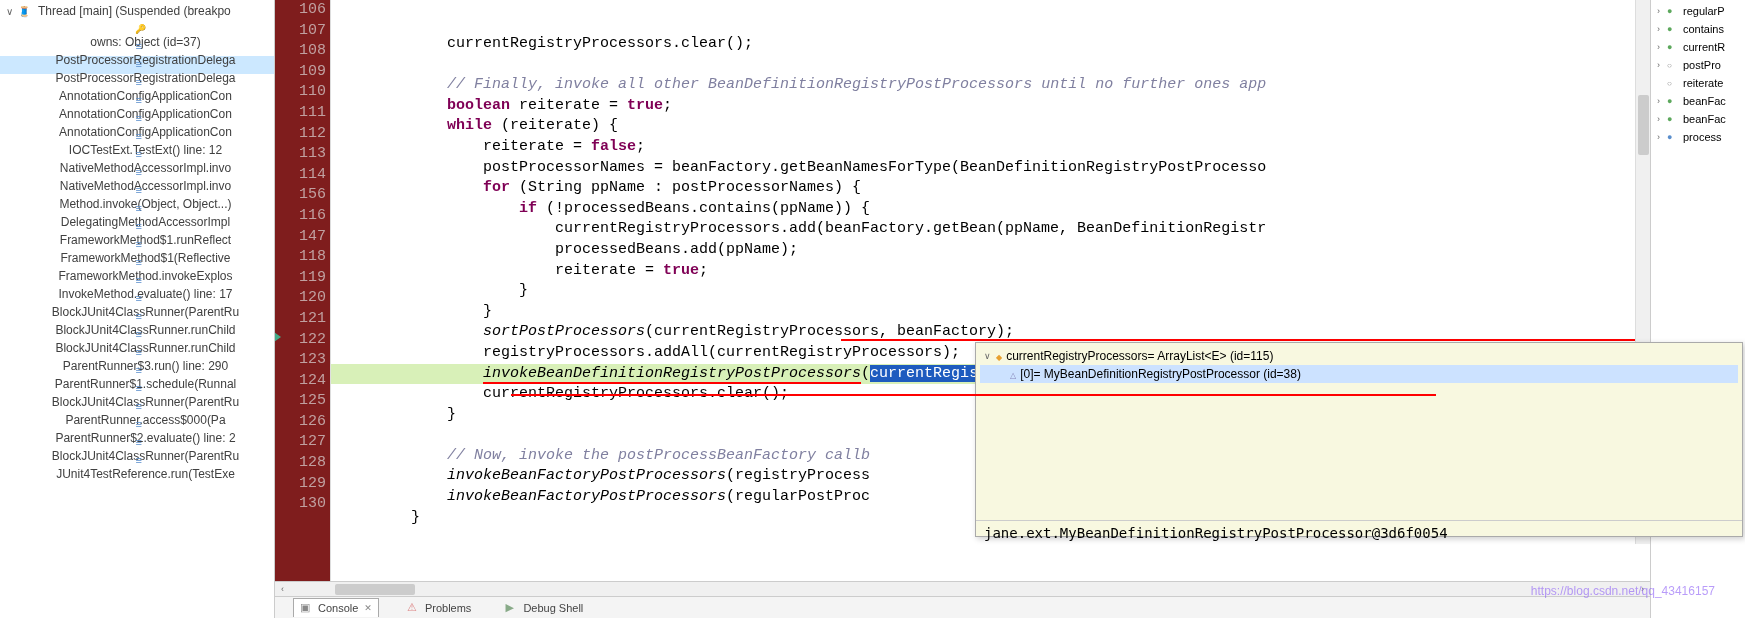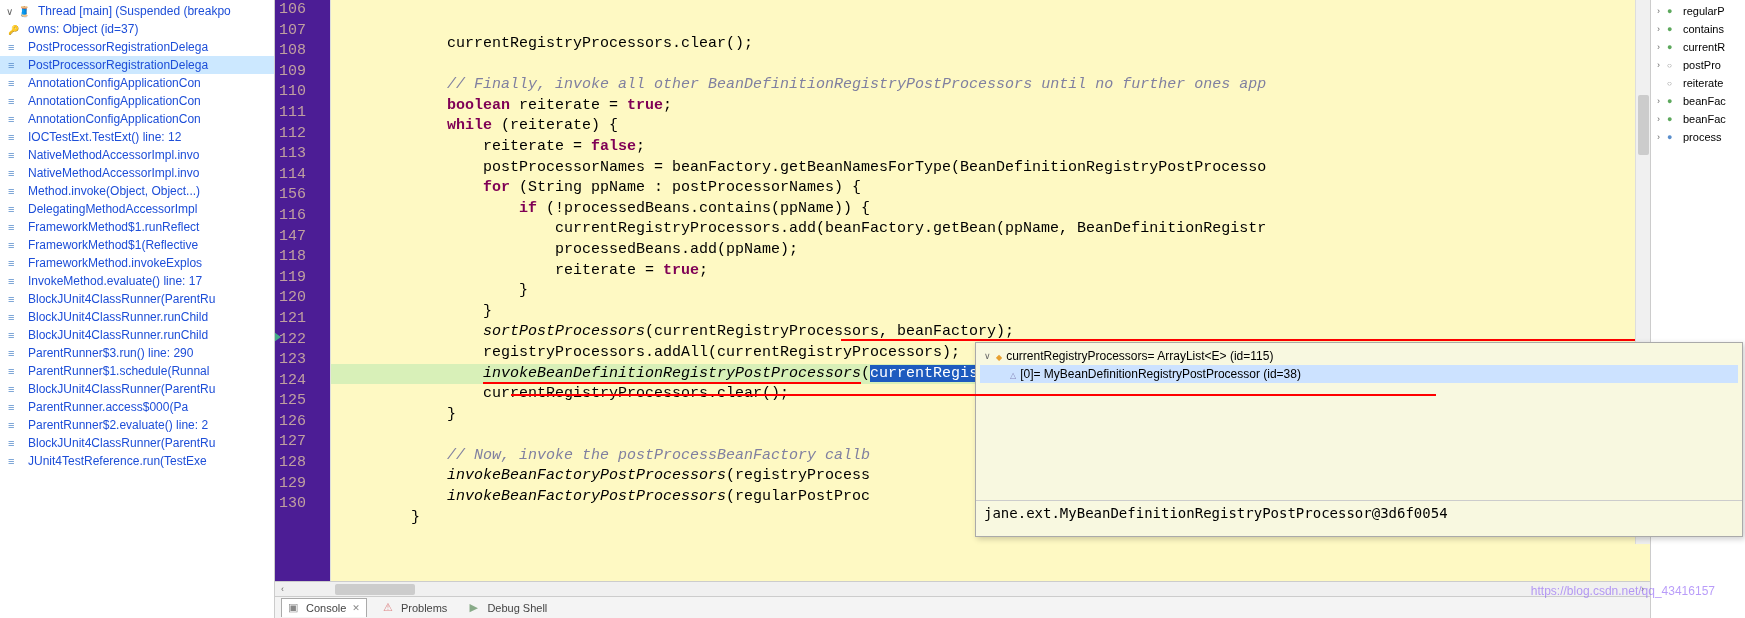--- a/index.html
+++ b/index.html
@@ -29,55 +29,55 @@
       white-space: nowrap;
       cursor: pointer;
       height: 18px;
     }
     .thread-row.selected { background: #cce8ff; }
     .thread-icon { display: inline-block; width: 16px; height: 14px; margin-right: 4px; flex-shrink: 0; }
     .expand-arrow { color: #666; margin-right: 2px; width: 10px; display: inline-block; font-size: 10px; }
     .frame-icon::before { content: "≡"; color: #5a8ecc; font-weight: bold; font-size: 11px; }
     .thread-node-icon::before { content: "🧵"; font-size: 10px; }
     .key-icon::before { content: "🔑"; font-size: 9px; }
-    .stack-text { color: #1d4ed8; font-size: 12px; }
-    .indent-1 { padding-left: 8px; }
+    .stack-text { color: #404040; font-size: 12px; }
+    .indent-1 { padding-left: 19px; flex-direction: column; }
     
     
     .editor-area {
       flex: 1;
       display: flex;
       flex-direction: column;
       position: relative;
       background: #b4e0b4;
     }
     .code-container {
       flex: 1;
       display: flex;
       position: relative;
       overflow: hidden;
     }
     .gutter {
       width: 56px;
-      background: #4c1d95;
+      background: #7f1d1d;
       border-right: 1px solid #ddd;
       text-align: right;
-      padding-right: 24px;
+      padding-right: 4px;
       padding-top: 0px;
     }
     .line-number {
       font-family: Consolas, "Courier New", monospace;
       font-size: 15px;
       color: #c0a0a0;
       height: 20.6px;
       line-height: 20.6px;
     }
     .code-body {
       flex: 1;
-      background: #fef9c3;
+      background: #ffffff;
       font-family: Consolas, "Courier New", monospace;
       font-size: 15px;
       white-space: pre;
       padding-top: 0px;
       position: relative;
     }
     .code-line {
       height: 20.6px;
       line-height: 20.6px;
       padding-left: 8px;
@@ -110,20 +110,21 @@
       gap: 10px;
     }
     .tab {
       display: flex;
       align-items: center;
       gap: 4px;
       padding: 2px 6px;
       font-size: 11px;
       color: #444;
       cursor: pointer;
+      margin-left: 12px;
     }
     .tab.active { background: #fff; border: 1px solid #aaa; border-bottom: none; }
     .tab-icon { width: 14px; height: 14px; display: inline-block; }
     .console-icon::before { content: "▣"; color: #888; }
     .problems-icon::before { content: "⚠"; color: #d88; }
     .debugshell-icon::before { content: "▶"; color: #8a8; }
     .tab-x { color: #888; font-size: 9px; margin-left: 2px; }
     
     
     .outline-panel {
@@ -168,21 +169,21 @@
       font-size: 12px;
       overflow: auto;
     }
     .popup-row { display: flex; align-items: center; height: 18px; padding-left: 4px; }
     .popup-row.child { padding-left: 30px; }
     .popup-row.selected-pop { background: #cce2ff; }
     .popup-arrow { width: 12px; font-size: 9px; color: #666; }
     .var-icon::before { content: "◆"; color: #e8a030; font-size: 8px; margin-right: 4px; }
     .elem-icon::before { content: "△"; color: #88b; font-size: 8px; margin-right: 4px; }
     .popup-detail {
-      height: 36px;
+      height: 16px;
       border-top: 1px solid #ccc;
       padding: 4px 8px;
       font-family: Consolas, monospace;
       font-size: 14px;
       background: #f8f8e0;
     }
     
     
     .v-scroll { position: absolute; right: 0; top: 0; width: 15px; height: calc(100% - 37px); background: #f0f0f0; border-left: 1px solid #ddd; }
     .v-thumb { position: absolute; left: 2px; top: 95px; width: 11px; height: 60px; background: #ccc; border-radius: 2px; }

